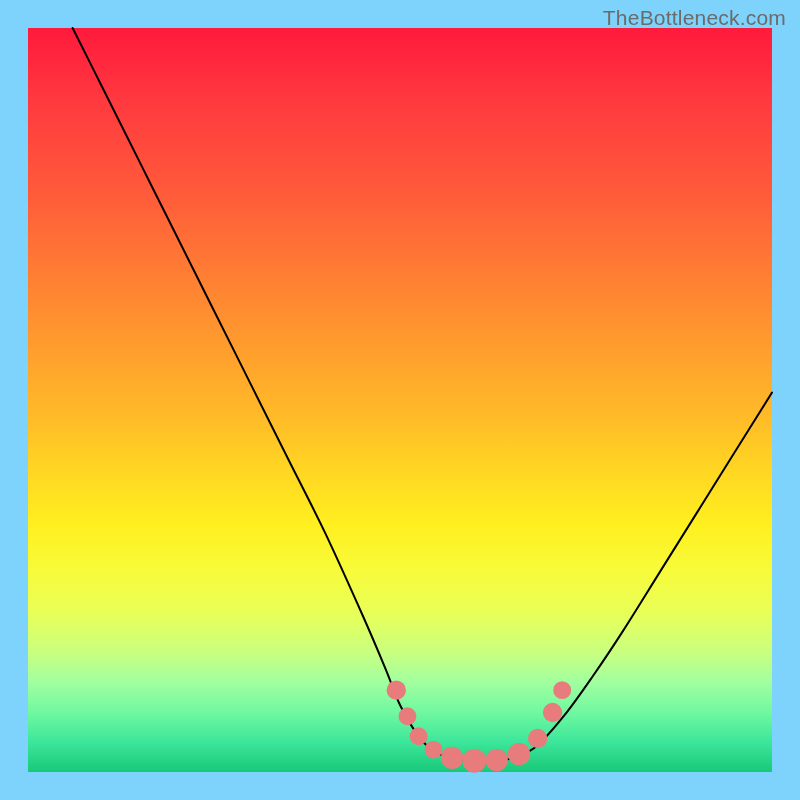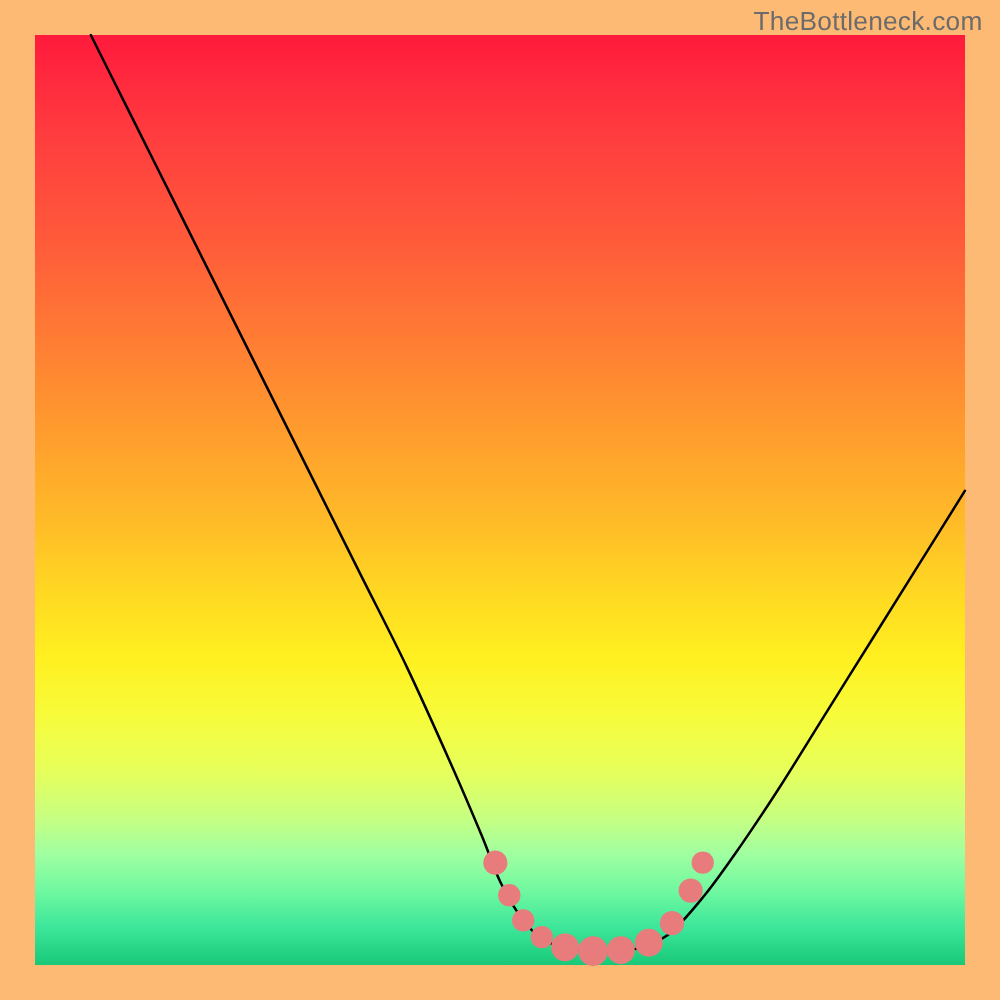--- a/index.html
+++ b/index.html
@@ -10,21 +10,21 @@
     background: #000;
     overflow: hidden;
     font-family: Arial, Helvetica, sans-serif;
   }
   .frame {
     position: absolute;
     left: 0;
     top: 0;
     width: 800px;
     height: 800px;
-    background: #fdba74;
+    background: #7dd3fc;
   }
   .plot-area {
     position: absolute;
     left: 28px;
     top: 28px;
     width: 744px;
     height: 744px;
     
     background: linear-gradient(to bottom,
       #ff1a3c 0%,

